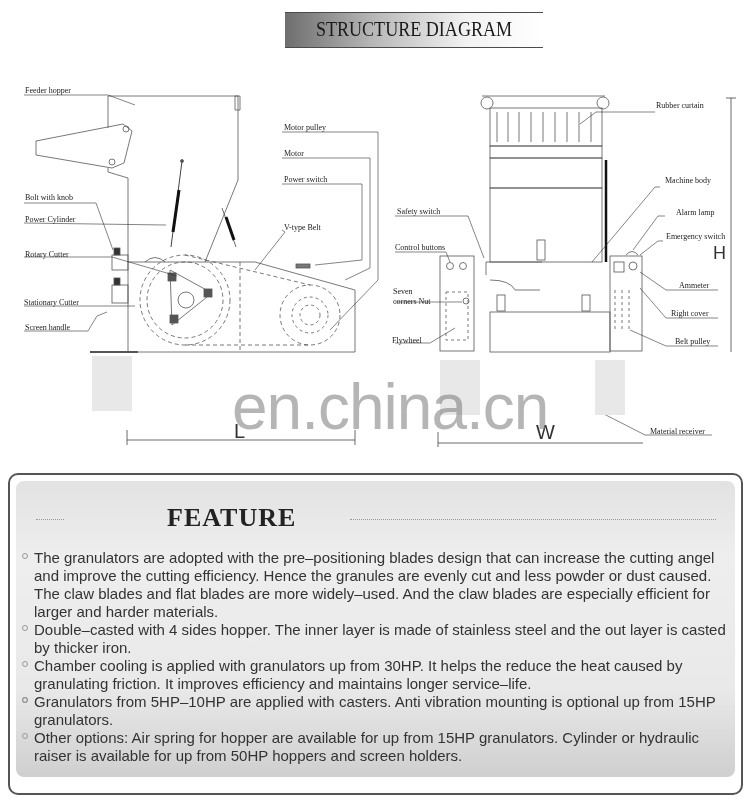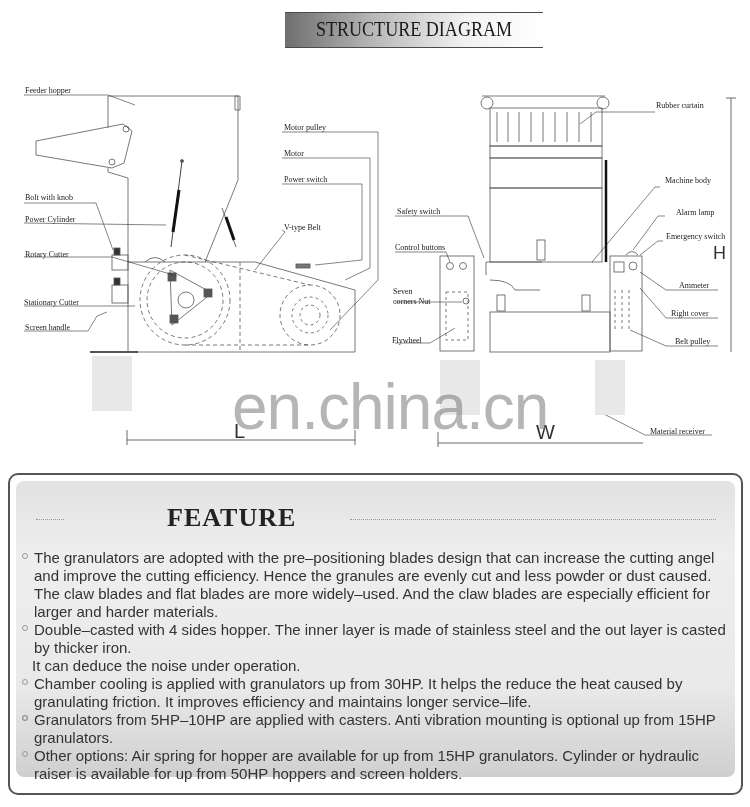--- a/index.html
+++ b/index.html
@@ -187,21 +187,21 @@
 
 <div class="watermark">en.china.cn</div>
 
 <div class="feature-box">
   <div class="feature-inner">
     <div class="dots-left"></div>
     <div class="feature-title">FEATURE</div>
     <div class="dots-right"></div>
     <ul class="feature-list">
       <li><span class="bullet"></span><span>The granulators are adopted with the pre–positioning blades design that can increase the cutting angel and improve the cutting efficiency. Hence the granules are evenly cut and less powder or dust caused. The claw blades and flat blades are more widely–used. And the claw blades are especially efficient for larger and harder materials.</span></li>
-      <li><span class="bullet"></span><span>Double–casted with 4 sides hopper. The inner layer is made of stainless steel and the out layer is casted by thicker iron.</span><span class="cont">It can deduce the noise under operation.</span></li>
+      <li><span class="bullet"></span><span>Double–casted with 4 sides hopper. The inner layer is made of stainless steel and the out layer is casted by thicker iron.</span></li>
       <li><span class="bullet"></span><span>Chamber cooling is applied with granulators up from 30HP. It helps the reduce the heat caused by granulating friction. It improves efficiency and maintains longer service–life.</span></li>
       <li><span class="bullet"></span></li>
       <li><span class="bullet"></span></li>
       <li><span class="bullet"></span><span>Granulators from 5HP–10HP are applied with casters. Anti vibration mounting is optional up from 15HP granulators.</span></li>
       <li><span class="bullet"></span><span>Other options: Air spring for hopper are available for up from 15HP granulators. Cylinder or hydraulic raiser is available for up from 50HP hoppers and screen holders.</span></li>
     </ul>
   </div>
 </div>
 
 </body></html>

